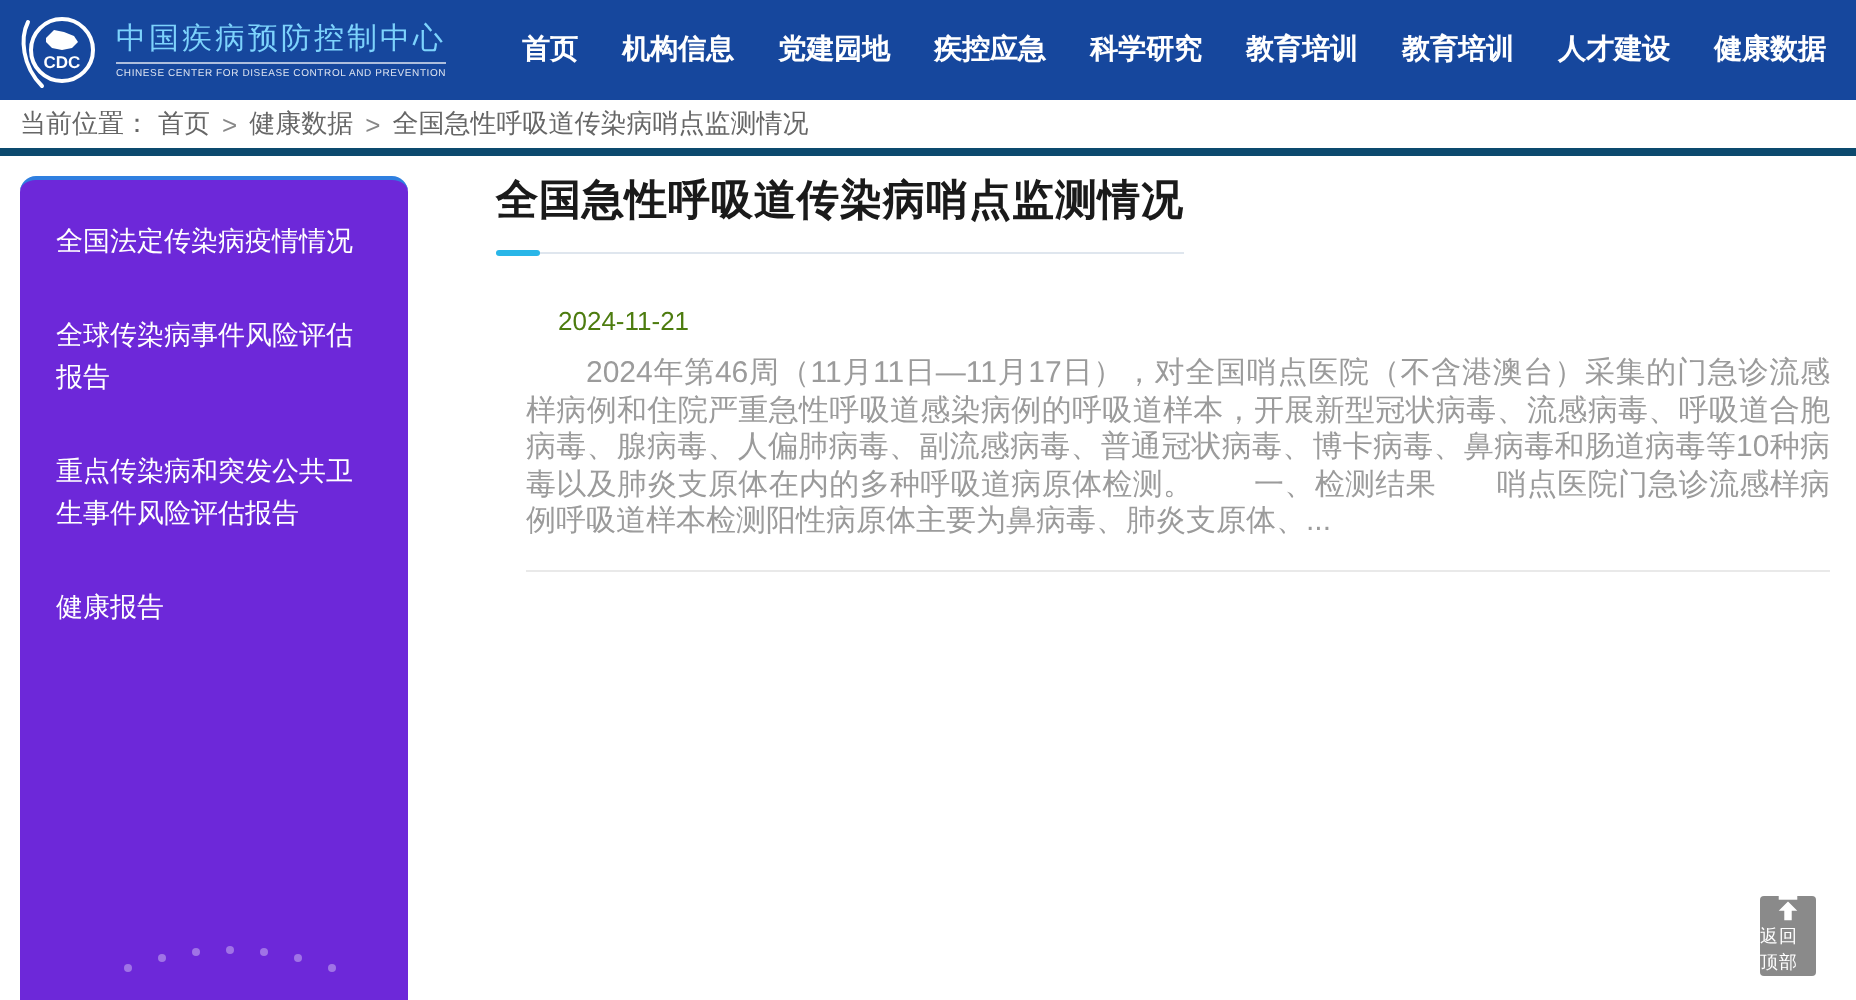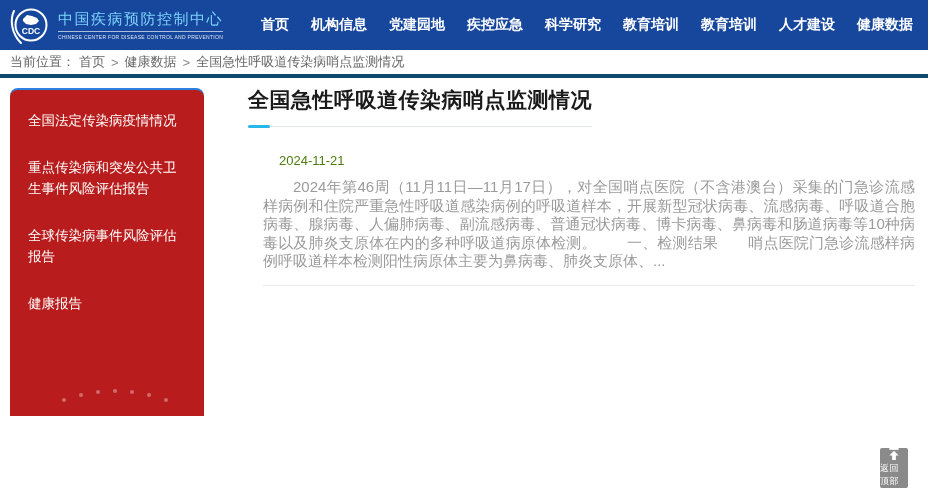--- a/index.html
+++ b/index.html
@@ -38,22 +38,22 @@
     background:#fff; border-bottom:4px solid #0c4a6e;
     display:flex; align-items:center; padding-left:10px;
     font-size:13px; color:#666;
   }
   .crumb { color:#666; cursor:pointer; }
   .crumb-sep { margin:0 6px; color:#888; }
   .crumb-current { color:#666; }
 
   
   .sidebar {
-    position:absolute; top:88px; left:10px; width:194px; height:328px;
-    background:#b91c1c; border-radius:8px 8px 0 0;
+    position:absolute; top:88px; left:10px; width:194px; height:412px;
+    background:#6d28d9; border-radius:8px 8px 0 0;
     border-top:2px solid #2f7fe0;
     padding-top:8px;
     overflow:hidden;
   }
   .side-item {
     color:#fff; font-size:13.5px; line-height:1.55;
     padding:13px 18px; cursor:pointer;
   }
   .side-dots {
     position:absolute; left:52px; bottom:14px;
@@ -134,22 +134,22 @@
   <span>当前位置：</span>
   <span class="crumb" style="margin-left:4px;">首页</span>
   <span class="crumb-sep">&gt;</span>
   <span class="crumb">健康数据</span>
   <span class="crumb-sep">&gt;</span>
   <span class="crumb-current">全国急性呼吸道传染病哨点监测情况</span>
 </div>
 
 <div class="sidebar">
   <div class="side-item">全国法定传染病疫情情况</div>
+  <div class="side-item">全球传染病事件风险评估报告</div>
   <div class="side-item">重点传染病和突发公共卫生事件风险评估报告</div>
-  <div class="side-item">全球传染病事件风险评估报告</div>
   <div class="side-item">健康报告</div>
 
   <div class="side-dots"></div>
 </div>
 
 <div class="content">
   <div class="page-title-wrap">
     <div class="page-title">全国急性呼吸道传染病哨点监测情况</div>
     <div class="title-accent"></div>
   </div>

